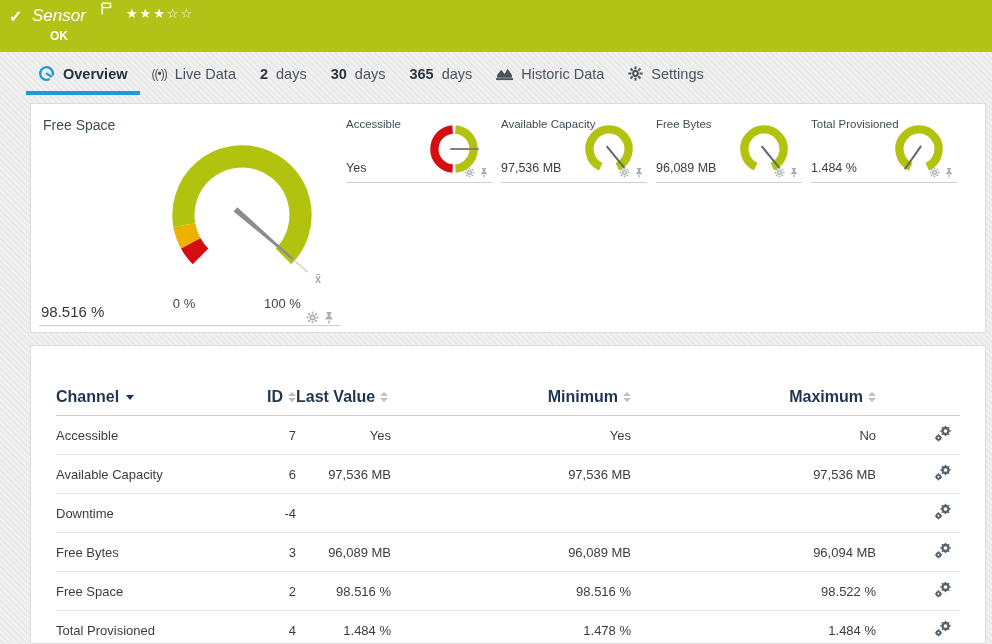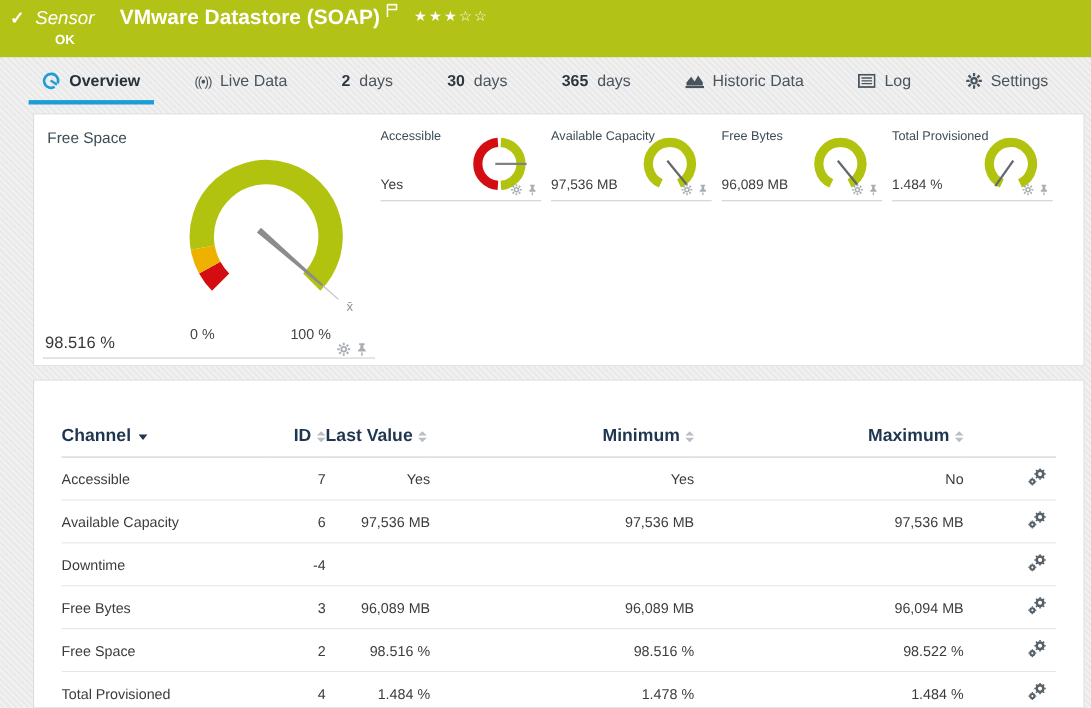--- a/index.html
+++ b/index.html
@@ -6,27 +6,27 @@
   body{
     width:992px;height:644px;overflow:hidden;position:relative;
     font-family:"Liberation Sans",sans-serif;
     background-color:#ededed;
     background-image:repeating-linear-gradient(45deg,#f1f1f1 0 2px,#e9e9e9 2px 4px);
   }
   
   .topbar{position:absolute;left:0;top:0;right:0;height:52px;background:#b3c216;color:#fff}
   .topbar .check{position:absolute;left:9px;top:7px;font-size:16px;font-weight:bold}
   .title-line{position:absolute;left:32px;top:6px;display:flex;align-items:baseline;white-space:nowrap}
-  .kind{font-style:italic;font-size:17px;margin-right:23px}
+  .kind{font-style:italic;font-size:17px;margin-right:9px}
   .sensor-title{font-weight:bold;font-size:19px}
   .flagwrap{margin-left:6px;position:relative;top:-6px}
   .stars{font-size:13px;letter-spacing:2px;margin-left:14px;position:relative;top:-3px}
   .status-ok{position:absolute;left:50px;top:29px;font-size:12px;font-weight:bold}
   
-  .tabbar{position:absolute;left:0;top:52px;right:0;height:43px;display:flex;justify-content:space-between;
+  .tabbar{position:absolute;left:0;top:52px;right:0;height:43px;display:flex;justify-content:flex-start;
           padding:0 27px 0 26px;box-sizing:border-box}
   .tab{display:flex;align-items:center;gap:8px;padding:0 12px;font-size:14.5px;color:#4a545e;cursor:pointer;position:relative}
   .tab .num{font-weight:bold;color:#2b3640}
   .tab.active{color:#25323c;font-weight:bold}
   .tab.active::after{content:"";position:absolute;left:0;right:0;bottom:0;height:4px;background:#1e9cd8}
   .live-glyph{font-size:12px;color:#49535c;letter-spacing:-1px}
   
   .panel{position:absolute;background:#fff;border:1px solid #dcdcdc;box-sizing:border-box}
   #gauges-panel{left:30px;top:103px;right:6px;height:230px}
   #table-panel{left:30px;top:345px;right:6px;height:299px}
@@ -67,21 +67,20 @@
   td.c-icon{text-align:right;padding-right:8px}
   .rowgear{cursor:pointer}
 </style>
 </head>
 <body>
 
 <div class="topbar">
   <span class="check">✓</span>
   <div class="title-line">
     <span class="kind">Sensor</span>
-    <span class="sensor-title">VMware Datastore (SOAP)</span>
     <span class="flagwrap">
       <svg width="11" height="13" viewBox="0 0 11 13">
         <path d="M1.2 1 L1.2 12.5 M1.2 1.2 H9.5 V5.6 H1.2" fill="none" stroke="#ffffff" stroke-width="1.4"></path>
       </svg>
     </span>
     <span class="stars">★★★☆☆</span>
   </div>
   <div class="status-ok">OK</div>
 </div>
 
@@ -108,29 +107,20 @@
   <div class="tab">
     <span class="num">365</span>
     <span>days</span>
   </div>
   <div class="tab">
     <svg width="17" height="15" viewBox="0 0 16 14">
       <path d="M1 11 L1 8.5 L5 3.5 L8 7.5 L11 2.5 L15 8.5 L15 11 Z" fill="#49535c"></path>
       <rect x="0" y="11.4" width="16" height="1.8" fill="#49535c"></rect>
     </svg>
     <span>Historic Data</span>
-  </div>
-  <div class="tab">
-    <svg width="16" height="13" viewBox="0 0 15 12">
-      <rect x="0.75" y="0.75" width="13.5" height="10.5" fill="none" stroke="#49535c" stroke-width="1.5"></rect>
-      <line x1="3" y1="3.6" x2="12" y2="3.6" stroke="#49535c" stroke-width="1.2"></line>
-      <line x1="3" y1="6" x2="12" y2="6" stroke="#49535c" stroke-width="1.2"></line>
-      <line x1="3" y1="8.4" x2="12" y2="8.4" stroke="#49535c" stroke-width="1.2"></line>
-    </svg>
-    <span>Log</span>
   </div>
   <div class="tab">
     <svg width="15" height="15" viewBox="0 0 15 15">
       <circle cx="7.5" cy="7.5" r="2.4" fill="none" stroke="#49535c" stroke-width="2"></circle>
       <g stroke="#49535c" stroke-width="2">
         <line x1="7.5" y1="0.4" x2="7.5" y2="3.4"></line>
           <line x1="7.5" y1="11.6" x2="7.5" y2="14.6"></line>
         <line x1="0.4" y1="7.5" x2="3.4" y2="7.5"></line>
           <line x1="11.6" y1="7.5" x2="14.6" y2="7.5"></line>
         <line x1="2.5" y1="2.5" x2="4.6" y2="4.6"></line>

